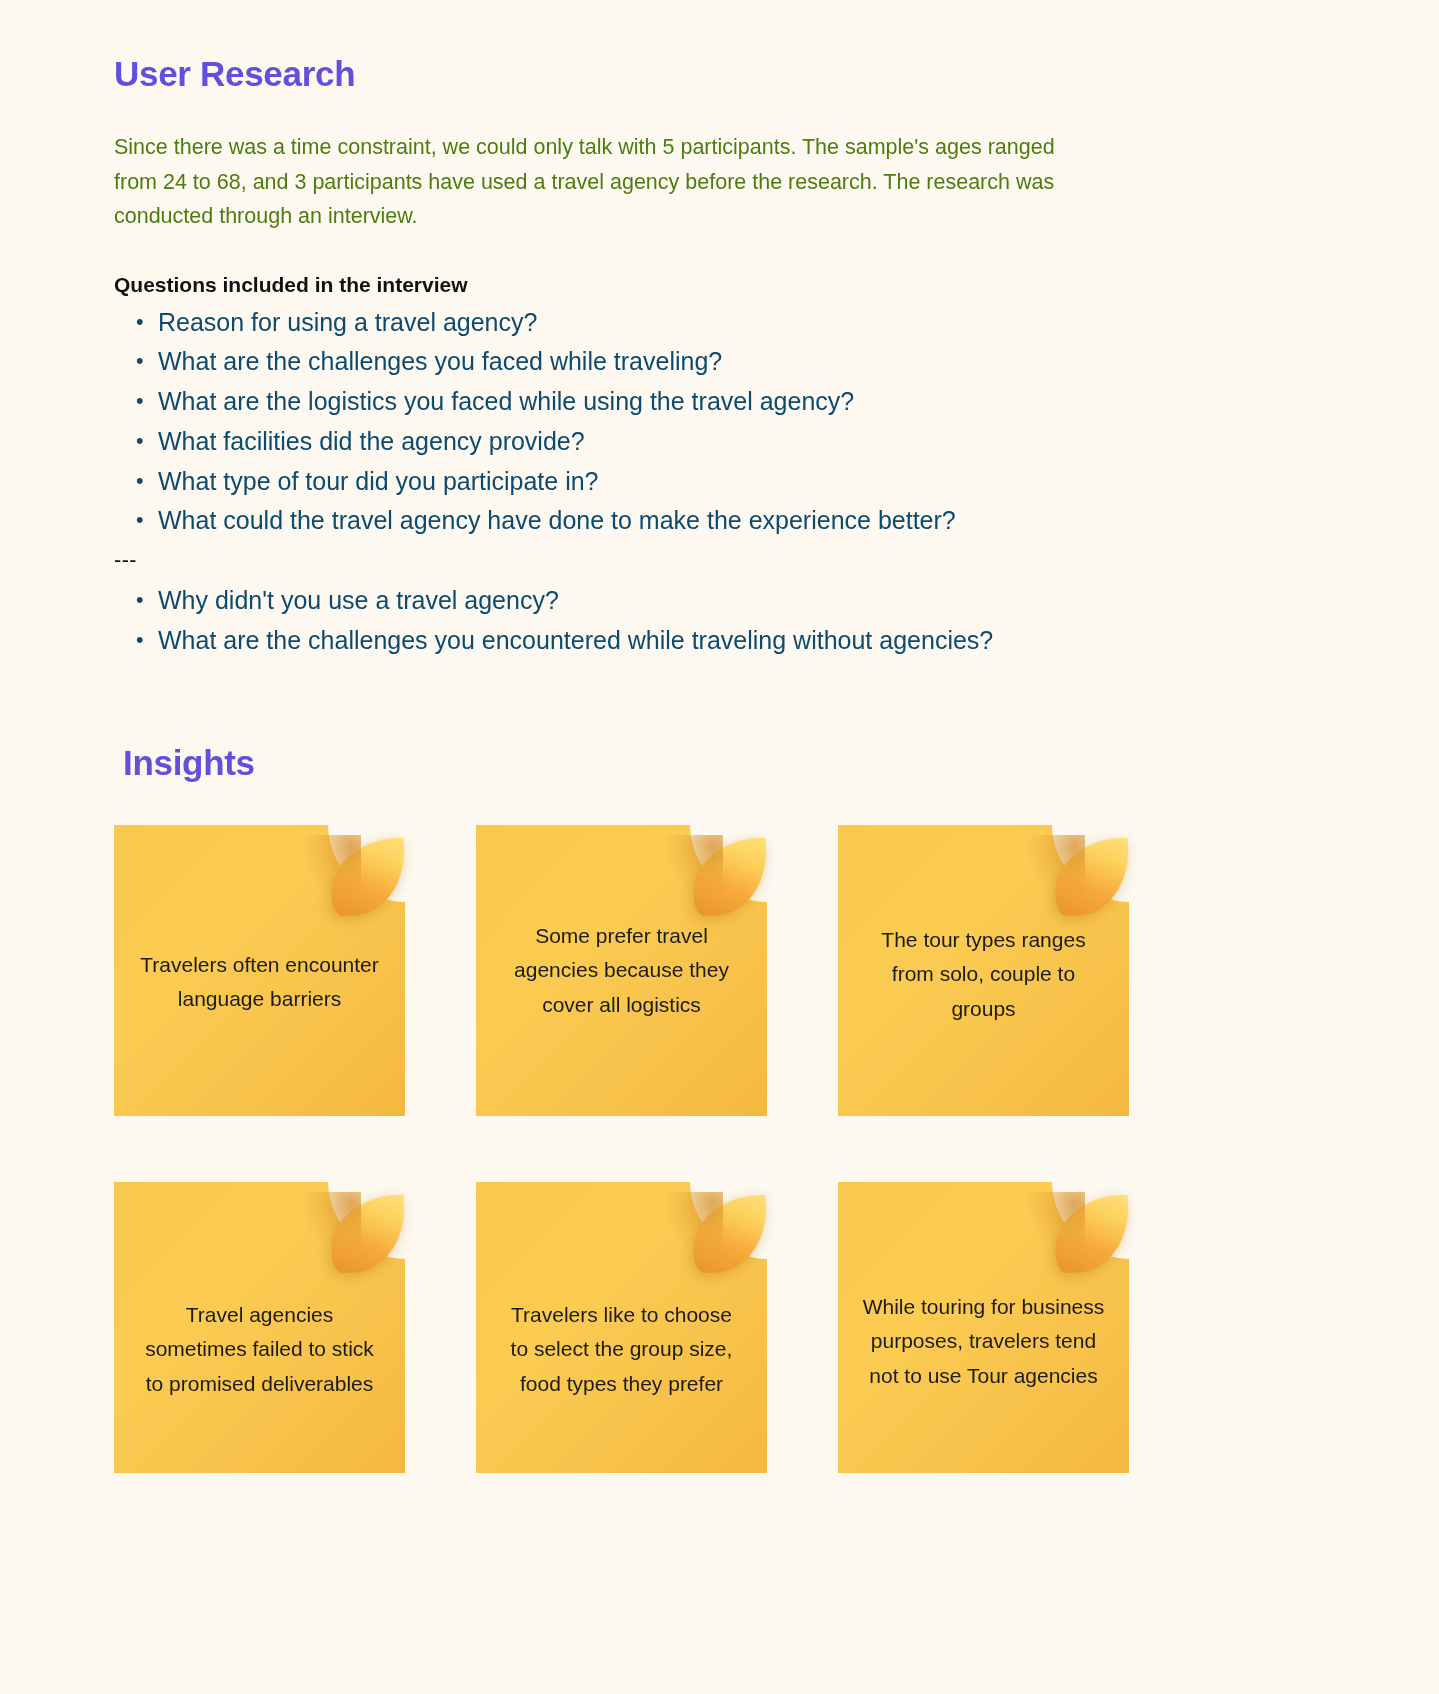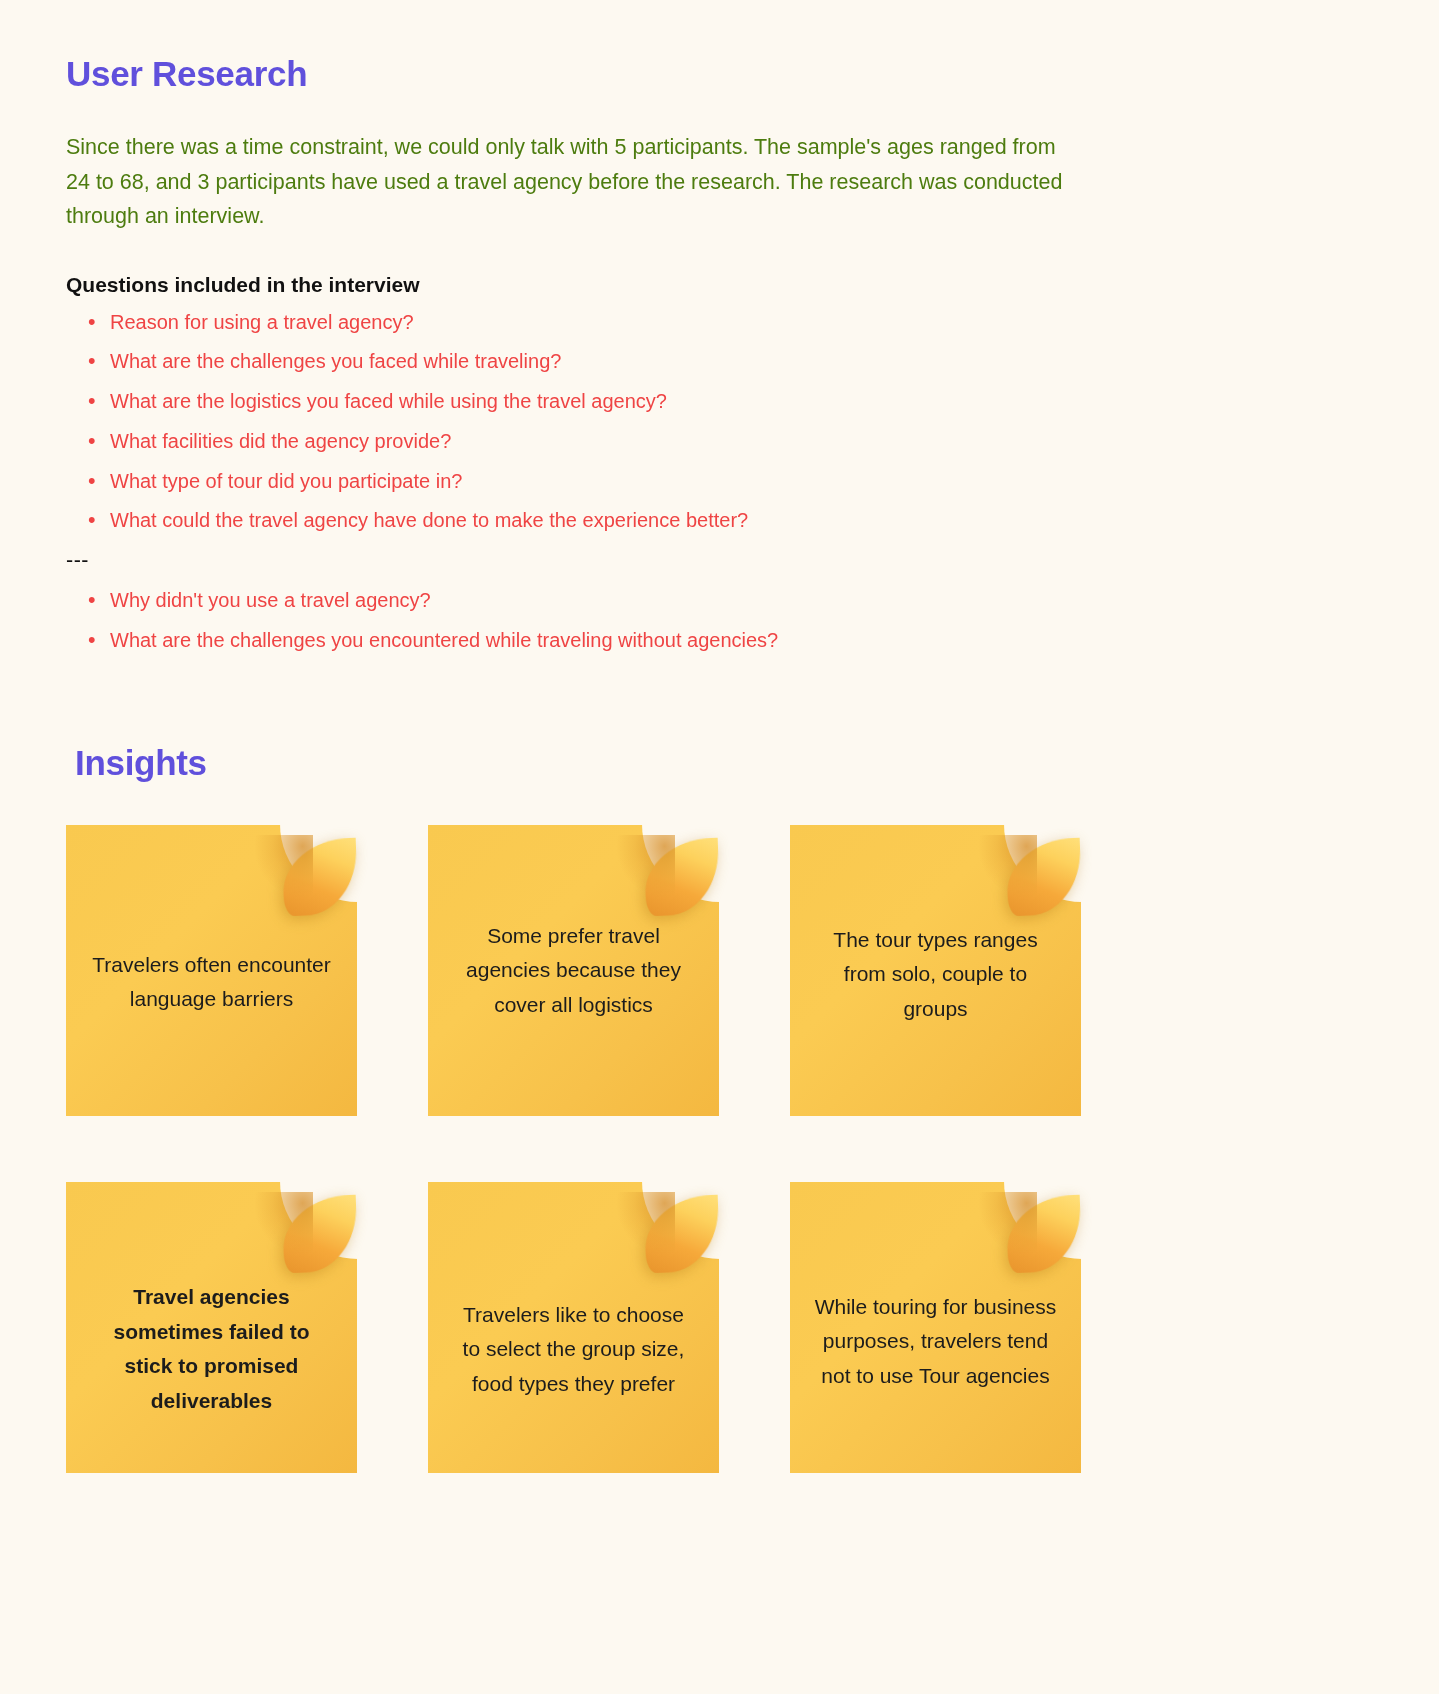--- a/index.html
+++ b/index.html
@@ -12,21 +12,21 @@
     background: #FDF9F1;
     font-family: "Liberation Sans", sans-serif;
     color: #1a1a1a;
     overflow: hidden;
   }
   .page {
     position: relative;
     width: 1202px;
     height: 1694px;
     box-sizing: border-box;
-    padding: 0 66px;
+    padding: 0 114px;
   }
   h1.section-heading {
     color: #6050DC;
     font-size: 35px;
     font-weight: bold;
     letter-spacing: -0.3px;
     margin: 0;
   }
   #user-research-heading { padding-top: 54px; }
   .intro-paragraph {
@@ -42,23 +42,23 @@
     color: #111111;
     margin: 39px 0 0 0;
   }
   ul.question-list {
     list-style: none;
     margin: 6px 0 0 0;
     padding: 0;
   }
   ul.question-list li {
     position: relative;
-    font-size: 20px;
+    font-size: 25px;
     line-height: 39.8px;
-    color: #ef4444;
+    color: #0c4a6e;
     padding-left: 44px;
   }
   ul.question-list li::before {
     content: "•";
     position: absolute;
     left: 22px;
     top: 0;
     font-size: 21.5px;
     line-height: 39.8px;
   }
@@ -132,21 +132,21 @@
     position: relative;
     z-index: 3;
     font-size: 21px;
     line-height: 34.5px;
     color: #1c1c1c;
     text-align: center;
   }
   .note-1 .note-text { transform: translateY(12px); }
   .note-2 .note-text { transform: translateY(0px); }
   .note-3 .note-text { transform: translateY(4px); }
-  .note-4 .note-text { transform: translateY(22px); font-weight: bold; }
+  .note-4 .note-text { transform: translateY(22px); }
   .note-5 .note-text { transform: translateY(22px); }
   .note-6 .note-text { transform: translateY(14px); }
 </style>
 </head>
 <body>
 
 <div class="page">
 
   <h1 class="section-heading" id="user-research-heading">User Research</h1>
 

